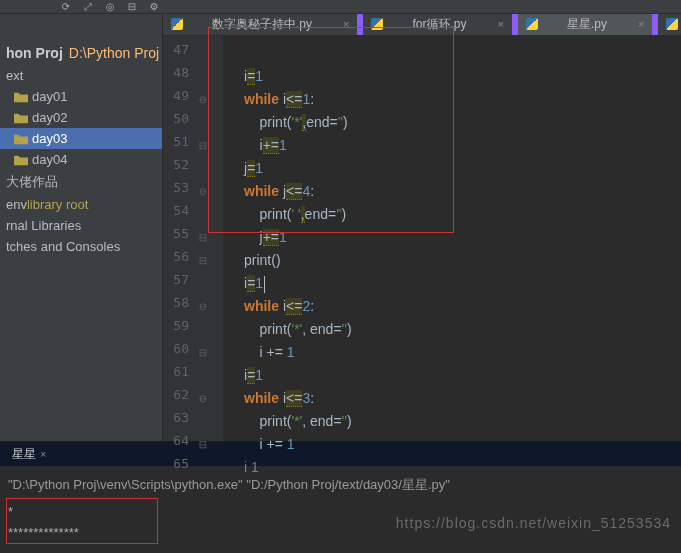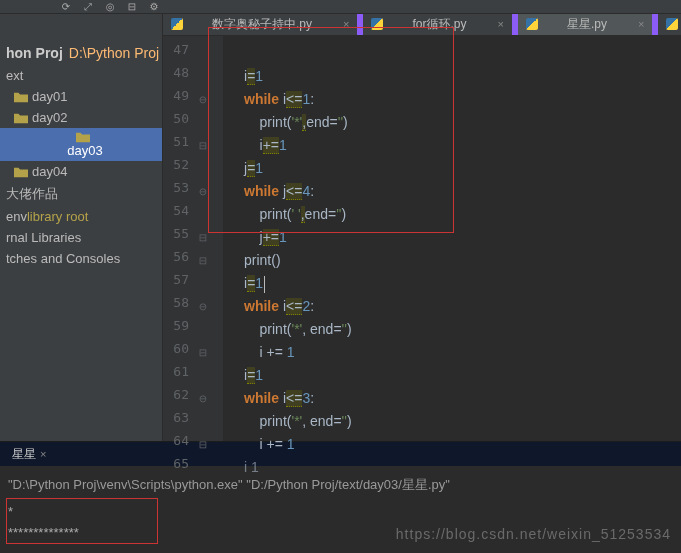--- a/index.html
+++ b/index.html
@@ -7,21 +7,21 @@
 .top-toolbar { height:14px; background:#3c3f41; display:flex; align-items:center; padding-left:60px; gap:10px; border-bottom:1px solid #2b2b2b; }
 .top-toolbar .ticon { width:12px; height:12px; display:flex; align-items:center; justify-content:center; color:#aaa; font-size:10px; }
 .main-row { display:flex; height:427px; }
 .project-panel { width:163px; background:#3c3f41; border-right:1px solid #2b2b2b; }
 .proj-header { display:flex; align-items:flex-end; padding:4px 6px; font-size:14px; color:#bbb; white-space:nowrap; }
 .proj-header .bold { font-weight:bold; color:#ccc; margin-right:6px; }
 .proj-header .path { color:#fdba74;margin-top:27px; }
 .tree { padding-left:0; }
 .tree-item { padding:3px 6px; font-size:13px; color:#bbb; cursor:pointer; display:flex; align-items:center; white-space:nowrap; }
 .tree-item.indent1 { padding-left:14px; }
-.tree-item.selected { background:#4b6eaf; color:#fff;flex-direction:column; }
+.tree-item.selected { background:#4b6eaf; color:#fff; }
 .tree-item .folder-icon { width:14px; height:12px; margin-right:4px; }
 .tree-item .lib { color:#b4a24a; }
 .editor-area { flex:1; background:#2b2b2b; position:relative; }
 .tabs-bar { height:22px; background:#3c3f41; display:flex; align-items:flex-end; border-bottom:1px solid #2b2b2b; overflow:hidden; }
 .tab { display:flex; align-items:center; padding:1px 8px; font-size:12px; color:#bbb; background:#3c3f41; border-right:6px solid #8b5cf6; height:22px; white-space:nowrap;gap:25px; }
 .tab.active { background:#515658; }
 .tab .py-icon { width:12px; height:12px; background:linear-gradient(135deg,#3572a5 50%,#ffd43b 50%); border-radius:2px; margin-right:4px; }
 .tab .close { margin-left:6px; color:#888; font-size:11px; }
 .code-area { display:flex; position:relative; height:calc(100% - 22px); }
 .gutter-block { width:60px; background:#313335; padding-top:6px; }
@@ -37,21 +37,21 @@
 .warn { background:rgba(128,128,0,0.25); border-bottom:1px dotted #808000; }
 .fn { color:#a9b7c6; }
 .red-box1 { position:absolute; border:1px solid #cc3333; left:208px; top:27px; width:246px; height:206px; pointer-events:none; z-index:5; }
 .run-panel { height:112px; background:#2b2b2b; border-top:1px solid #1c1c1c; }
 .run-tabs { height:24px; background:#0f172a; display:flex; align-items:center; padding-left:6px; }
 .run-tab { padding:2px 6px; font-size:12px; color:#ccc; display:flex; align-items:center; }
 .run-tab .close { margin-left:4px; color:#888; font-size:11px; }
 .console { font-family:Consolas,monospace; font-size:13px; padding:10px 8px; color:#aaa; position:relative; }
 .console .cmd { color:#999; white-space:pre; }
 .red-box2 { position:absolute; border:1px solid #cc3333; left:6px; top:498px; width:152px; height:46px; pointer-events:none; z-index:6; }
-.watermark { position:absolute; right:10px; bottom:11px; color:#6a6a6a; font-size:14px; letter-spacing:1px; pointer-events:none; }
+.watermark { position:absolute; right:10px; bottom:22px; color:#6a6a6a; font-size:14px; letter-spacing:1px; pointer-events:none; }
 .caret { display:inline-block; width:1px; height:17px; background:#bbb; vertical-align:middle; margin-left:1px; }
 </style>
 </head>
 <body>
 
 <div class="top-toolbar">
   <span class="ticon">⟳</span>
   <span class="ticon">⤢</span>
   <span class="ticon">◎</span>
   <span class="ticon">⊟</span>

